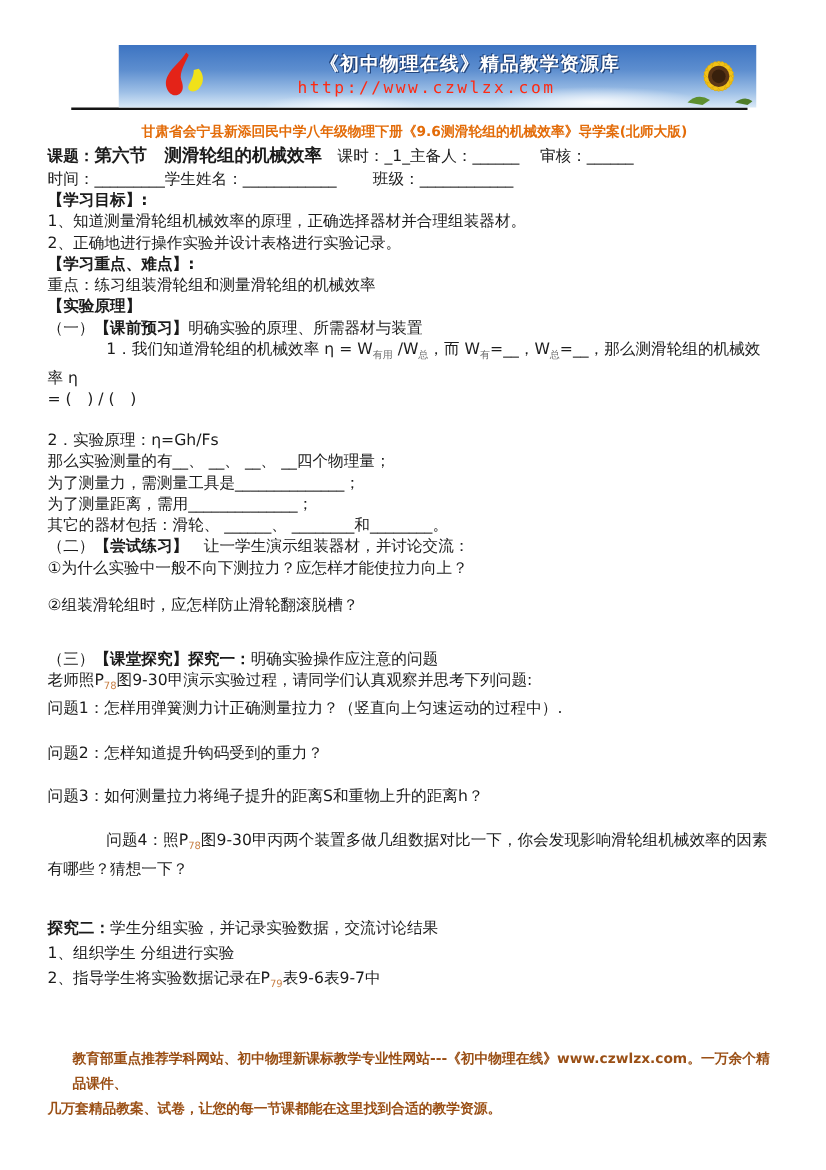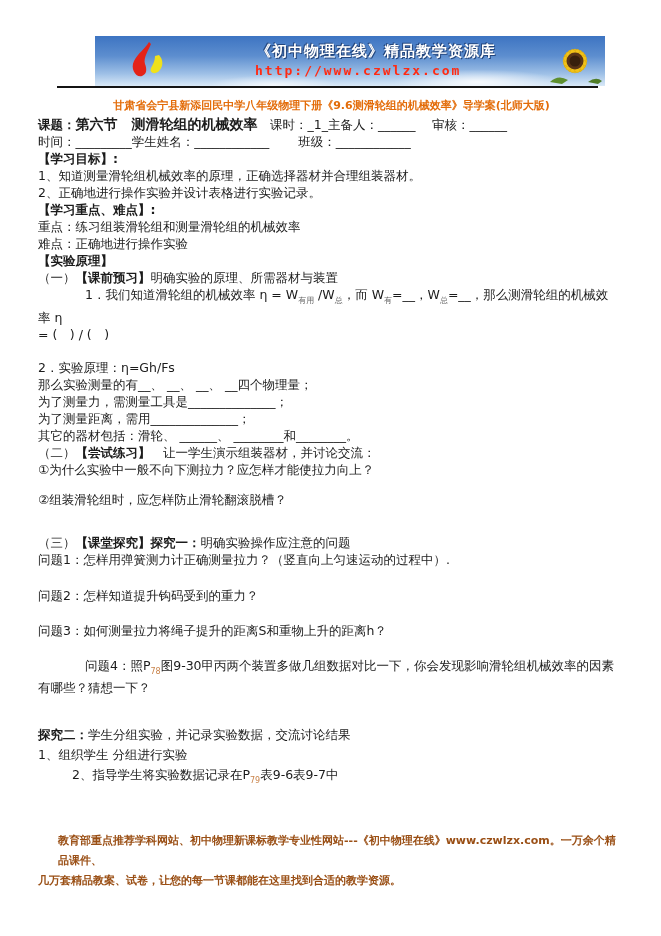--- a/index.html
+++ b/index.html
@@ -19,23 +19,23 @@
   }
   .banner-rule{margin-left:57px;width:541px;height:2px;background:#141414;}
   .logo{position:absolute;left:24px;top:3px;}
   .site-title{
     position:absolute;left:116px;top:6px;width:330px;text-align:center;
     color:#ffffff;font-weight:bold;font-size:15px;letter-spacing:1px;
     text-shadow:1px 1px 0 #23457c, -1px -1px 0 #23457c;
     white-space:nowrap;
   }
   .site-url{
-    position:absolute;left:160px;top:27px;
+    position:absolute;left:143px;top:27px;
     color:#ff2a12;font-family:"DejaVu Sans Mono",monospace;
-    font-weight:bold;font-size:13px;letter-spacing:2px;white-space:nowrap;
+    font-weight:normal;font-size:13px;letter-spacing:2px;white-space:nowrap;
   }
   .sunflower{position:absolute;right:3px;bottom:-2px;}
   
   .doc-title{
     margin:7px 38px 0 40px;text-align:center;
     font-size:11px;font-weight:bold;color:#e36c09;line-height:21px;
   }
   
   .content{padding:0 42px 0 38px;font-size:12.5px;line-height:17px;}
   .content p{margin:0;}
@@ -114,21 +114,20 @@
   <p class="meta1"><span class="b">课题：</span><span class="topic">第六节　测滑轮组的机械效率</span><span>　课时：_1_主备人：______　 审核：______</span></p>
 
   <p class="meta2">时间：_________学生姓名：____________　　 班级：____________</p>
 
   <p class="goals-h">【学习目标】:</p>
   <p class="goal goal1">1、知道测量滑轮组机械效率的原理，正确选择器材并合理组装器材。</p>
   <p class="goal">2、正确地进行操作实验并设计表格进行实验记录。</p>
 
   <p class="focus-h">【学习重点、难点】:</p>
   <p class="focus focus1">重点：练习组装滑轮组和测量滑轮组的机械效率</p>
-  <p class="focus">难点：正确地进行操作实验</p>
 
   <p class="proc-h">【实验原理】</p>
 
   <p class="sec"><span>（一）</span><span class="b">【课前预习】</span><span>明确实验的原理、所需器材与装置</span></p>
 
   <p class="hang"><span>1．我们知道滑轮组的机械效率 η = W</span><sub class="sub-g">有用</sub><span> /W</span><sub class="sub-g">总</sub><span>，而 W</span><sub class="sub-g">有</sub><span>=__，W</span><sub class="sub-g">总</sub><span>=__，那么测滑轮组的机械效率 η</span></p>
   <p>= (　) / (　)</p>
 
   <p class="ind50" style="margin-top:16px;">2．实验原理：η=Gh/Fs</p>
   <p class="ind47">那么实验测量的有__、 __、 __、 __四个物理量；</p>
@@ -136,31 +135,32 @@
   <p class="ind47">为了测量距离，需用______________；</p>
   <p class="ind47">其它的器材包括：滑轮、 ______、 ________和________。</p>
 
   <p class="sec"><span>（二）</span><span class="b">【尝试练习】</span><span>　让一学生演示组装器材，并讨论交流：</span></p>
 
   <p class="ind32">①为什么实验中一般不向下测拉力？应怎样才能使拉力向上？</p>
   <p class="ind32" style="margin-top:13px;">②组装滑轮组时，应怎样防止滑轮翻滚脱槽？</p>
 
   <p class="sec" style="margin-top:26px;"><span>（三）</span><span class="b">【课堂探究】</span><span class="b">探究一：</span><span>明确实验操作应注意的问题</span></p>
 
+  <p class="ind47"><span>老师照P</span><sub class="sub-o">78</sub><span>图9-30甲演示实验过程，请同学们认真观察并思考下列问题:</span></p>
 
   <p class="ind47">问题1：怎样用弹簧测力计正确测量拉力？（竖直向上匀速运动的过程中）.</p>
   <p class="ind47" style="margin-top:19px;">问题2：怎样知道提升钩码受到的重力？</p>
   <p class="ind47" style="margin-top:18px;">问题3：如何测量拉力将绳子提升的距离S和重物上升的距离h？</p>
 
   <p class="hang" style="margin-top:18px;"><span>问题4：照P</span><sub class="sub-o">78</sub><span>图9-30甲丙两个装置多做几组数据对比一下，你会发现影响滑轮组机械效率的因素有哪些？猜想一下？</span></p>
 
   <p class="ind42" style="margin-top:30px;"><span class="b">探究二：</span><span>学生分组实验，并记录实验数据，交流讨论结果</span></p>
 
   <p class="ind37" style="margin-top:3px;">1、组织学生 分组进行实验</p>
 
-  <p style="margin-top:3px;margin-left:34px;"><span>2、指导学生将实验数据记录在P</span><sub class="sub-o">79</sub><span>表9-6表9-7中</span></p>
+  <p style="margin-top:3px;"><span>2、指导学生将实验数据记录在P</span><sub class="sub-o">79</sub><span>表9-6表9-7中</span></p>
 
   <div class="footer">
     <p class="l1">教育部重点推荐学科网站、初中物理新课标教学专业性网站---《初中物理在线》www.czwlzx.com。一万余个精品课件、</p>
     <p class="l2">几万套精品教案、试卷，让您的每一节课都能在这里找到合适的教学资源。</p>
   </div>
 
 </div>
 
 </body></html>

